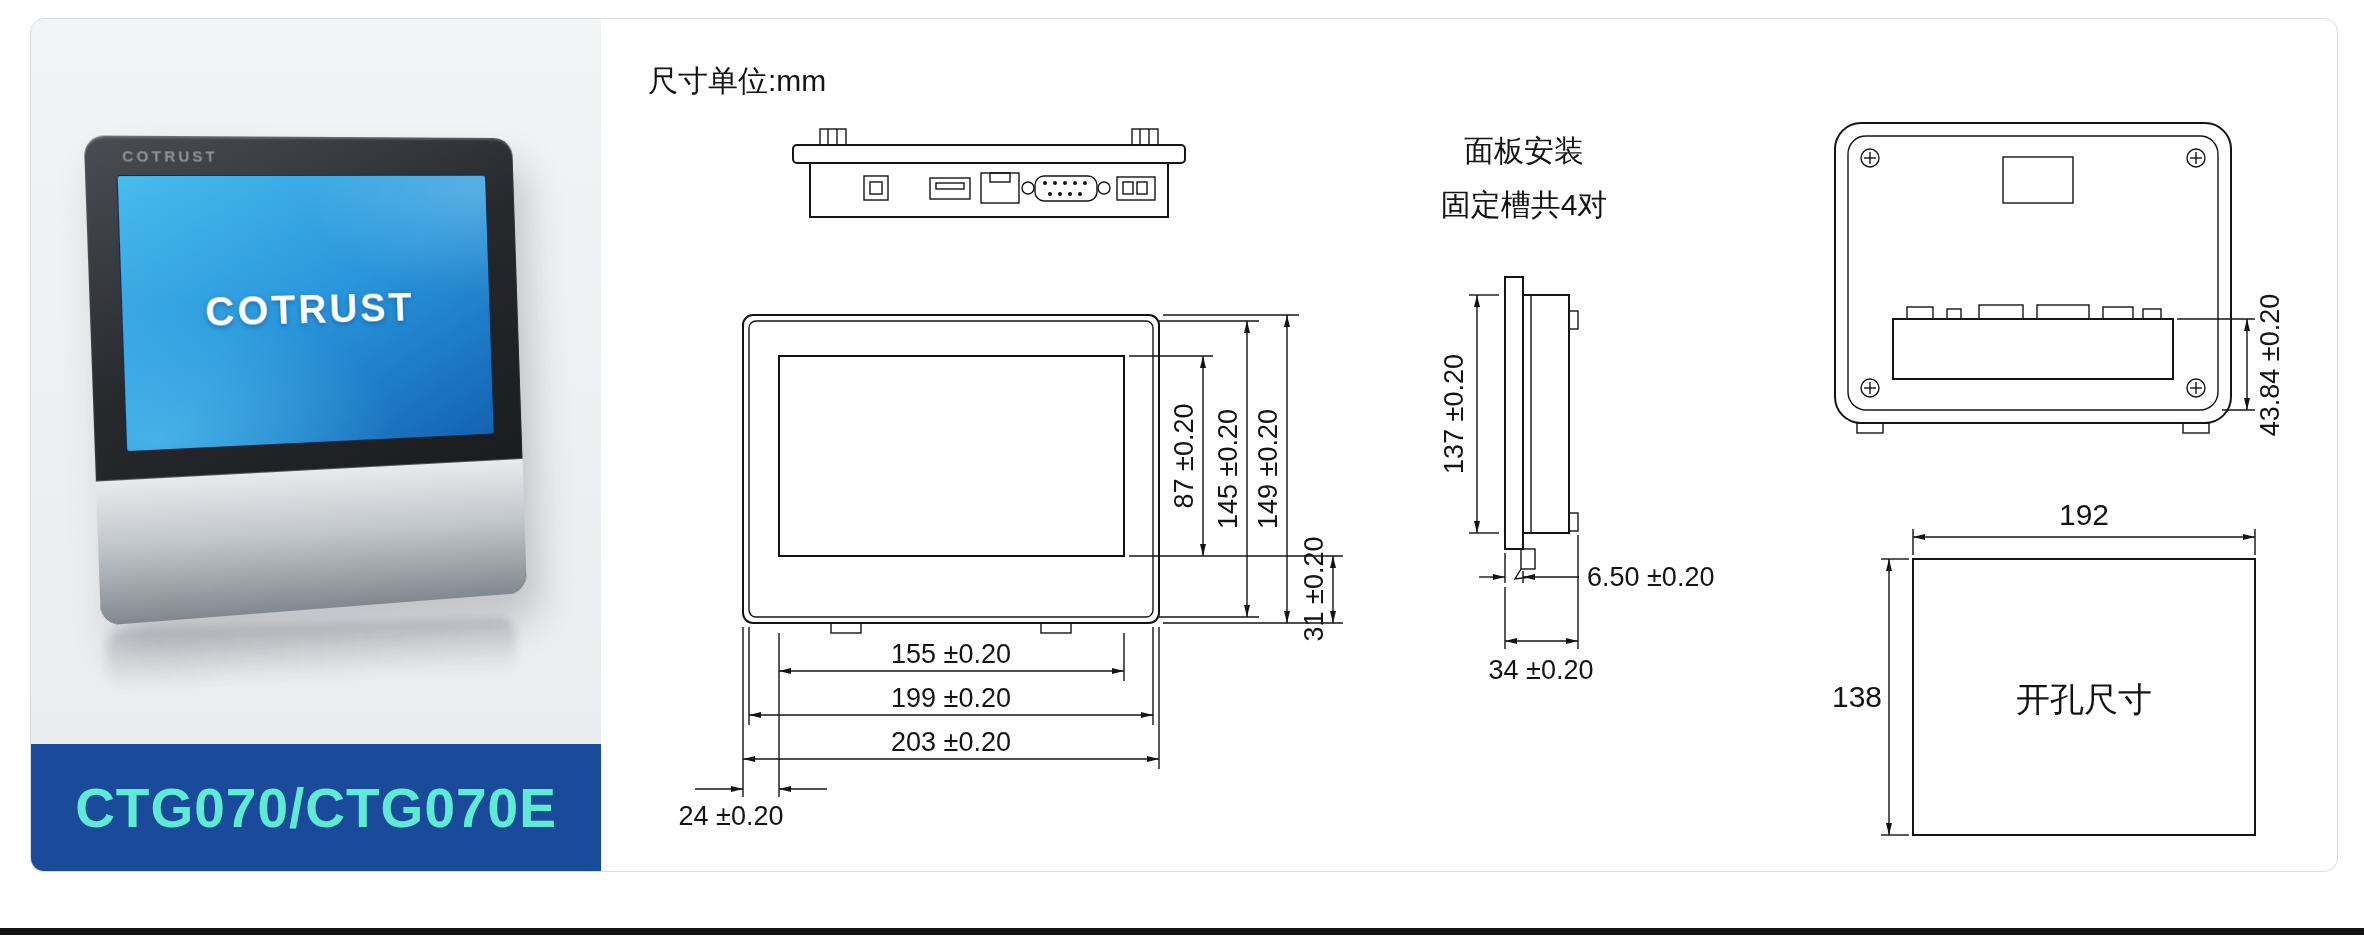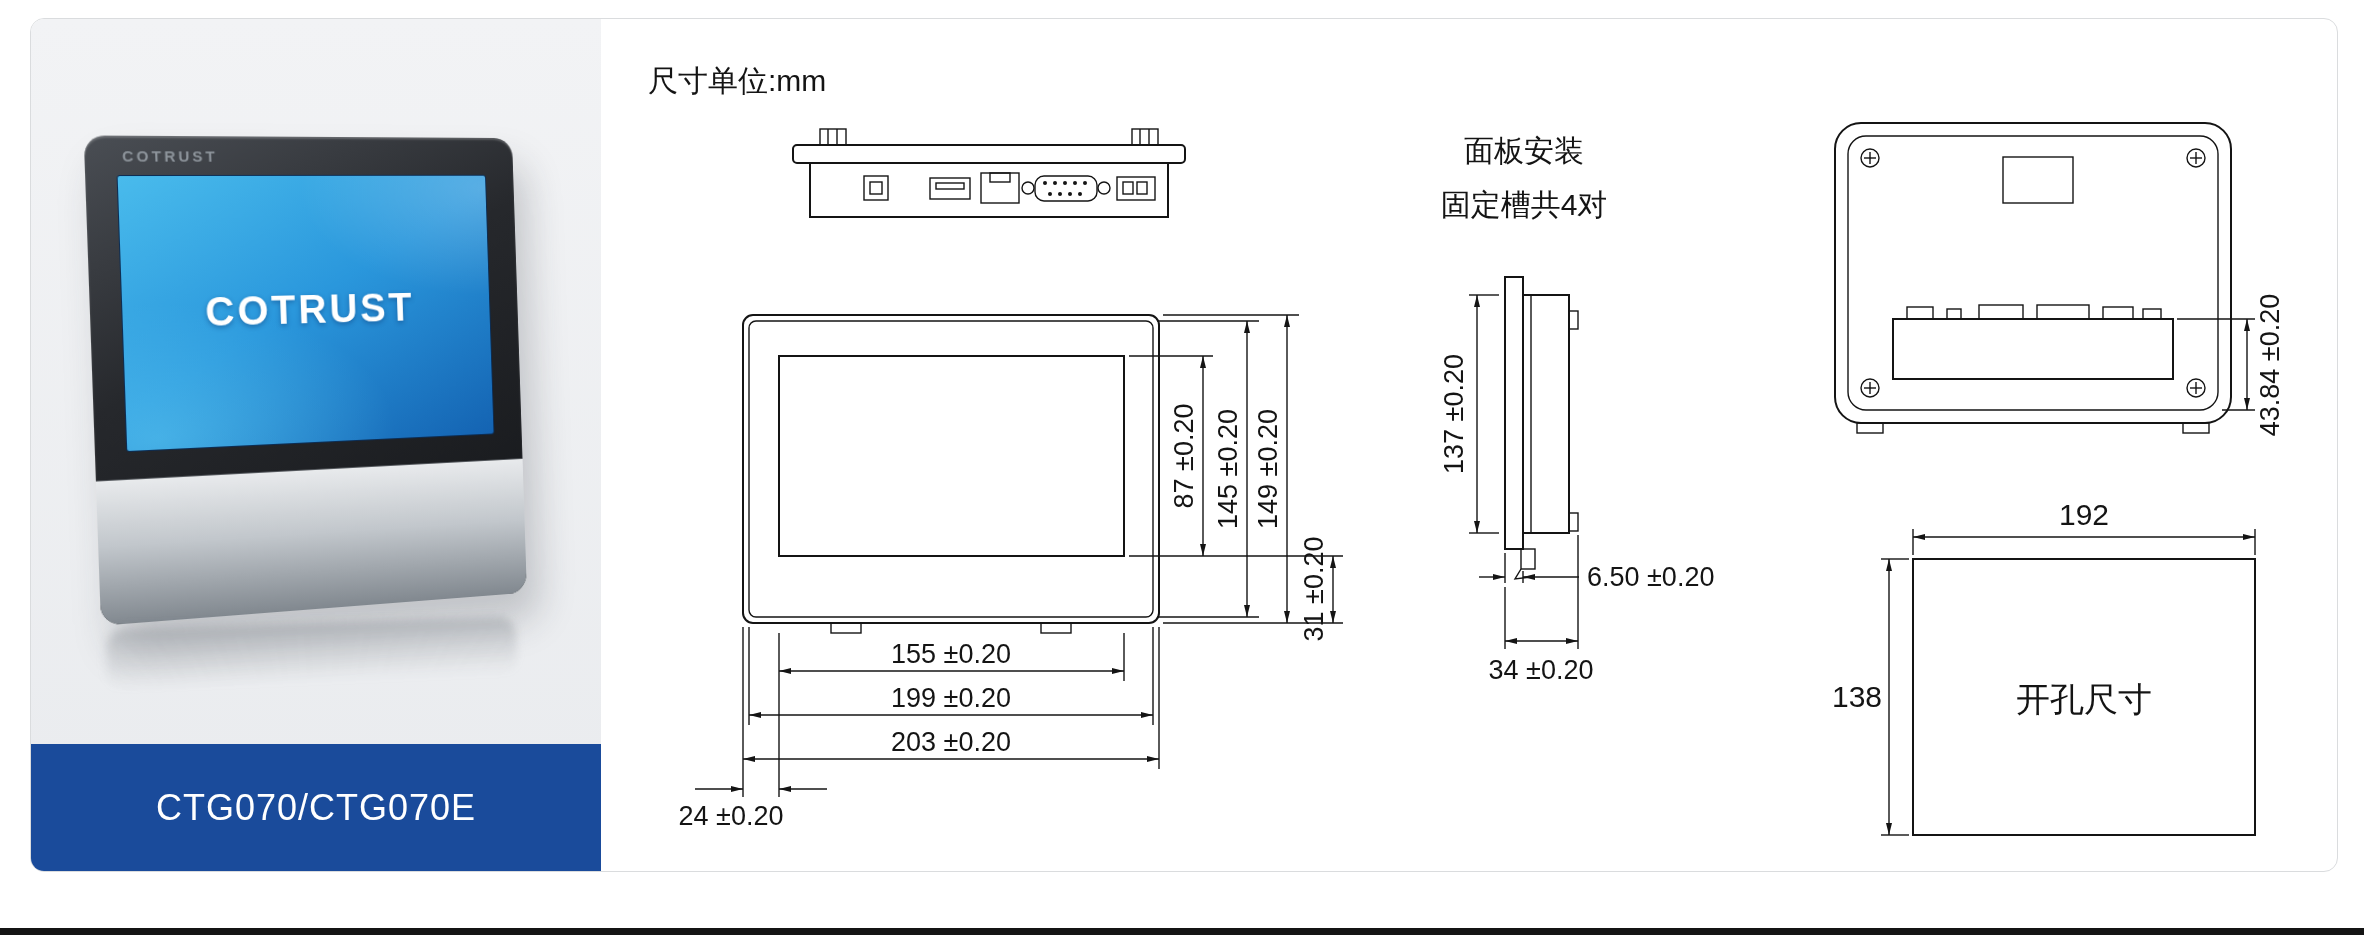--- a/index.html
+++ b/index.html
@@ -5,21 +5,21 @@
   *{margin:0;padding:0;box-sizing:border-box}
   html,body{width:2364px;height:940px;background:#ffffff;overflow:hidden;
     font-family:"Liberation Sans","DejaVu Sans",sans-serif;color:#141414}
   .page{position:relative;width:2364px;height:940px;background:#fff}
   .card{position:absolute;left:30px;top:18px;width:2308px;height:854px;background:#fff;
     border:1px solid #dadcde;border-radius:14px;overflow:hidden}
   .left-panel{position:absolute;left:0;top:0;width:570px;height:100%;
     background:linear-gradient(180deg,#f2f3f5 0%,#e9ebee 100%)}
   .banner{position:absolute;left:0;bottom:0;width:570px;height:127px;background:#1a4b9b;
     display:flex;align-items:center;justify-content:center}
-  .banner span{color:#ffffff;font-size:36px;font-weight:normal;letter-spacing:1px}
+  .banner span{color:#5eead4;font-size:55px;font-weight:bold;letter-spacing:1px}
   .device-wrap{position:absolute;left:48px;top:118px;width:480px;height:560px}
   .device{position:relative;width:438px;height:472px;margin-left:16px;border-radius:20px;
     background:linear-gradient(155deg,#4a4e54 0%,#26282c 40%,#141619 100%);
     box-shadow:14px 28px 40px rgba(40,45,55,.22), inset 0 2px 2px rgba(255,255,255,.22);
     transform:perspective(1300px) rotateY(13deg) rotateZ(-2deg)}
   .bezel-brand{position:absolute;top:11px;left:36px;color:#8d949b;font-size:15px;
     letter-spacing:3px;font-weight:bold}
   .screen{position:absolute;left:30px;right:30px;top:38px;height:268px;border-radius:3px;
     border:1px solid #0c2d54;display:flex;align-items:center;justify-content:center;
     background:

